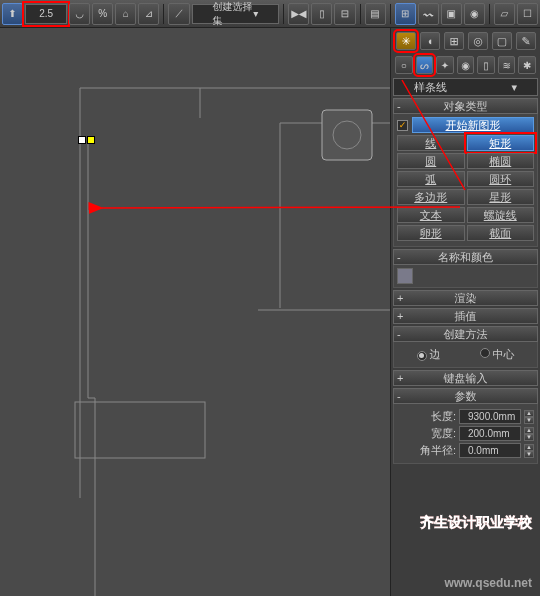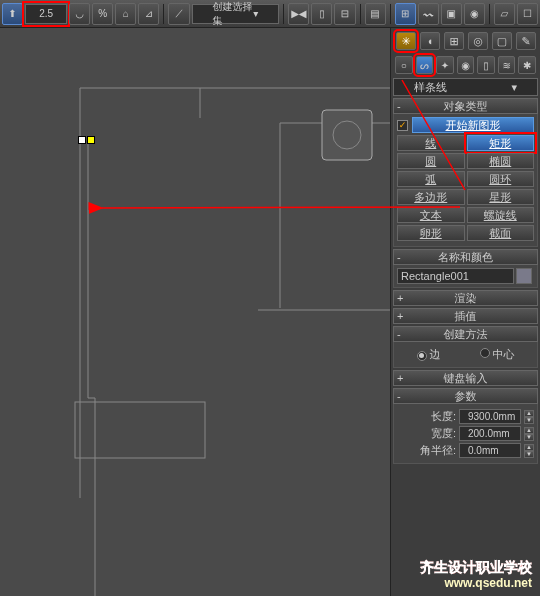--- a/index.html
+++ b/index.html
@@ -53,21 +53,21 @@
 .spinner { width: 62px; height: 15px; background: #2c2c2c; border: 1px solid #666; color: #ccc; font-size: 10px; padding: 0 8px; display: flex; align-items: center; }
 .spin-btns { width: 10px; display: flex; flex-direction: column; }
 .spin-btns span { height: 7px; background: linear-gradient(#555,#3a3a3a); border: 1px solid #666; font-size: 6px; line-height: 5px; text-align: center; cursor: pointer; }
 .radio-row { display: flex; justify-content: space-around; font-size: 11px; padding: 2px 0; }
 .radio { width: 10px; height: 10px; border-radius: 50%; border: 1px solid #888; background: #2c2c2c; display: inline-flex; align-items: center; justify-content: center; margin-right: 3px; }
 .radio.on::after { content: ""; width: 5px; height: 5px; background: #ccc; border-radius: 50%; }
 
 
 .watermark { position: absolute; right: 8px; bottom: 6px; text-align: right; font-size: 14px; font-weight: bold; line-height: 1.2; z-index: 100; }
 .watermark .line1 { color: #d00; -webkit-text-stroke: 0.5px #fff; }
-.watermark .line2 { color: #fef9c3; font-size: 12px; }
+.watermark .line2 { color: #a3a3a3; font-size: 12px; margin-top: 45px; }
 </style>
 </head>
 <body>
 
 <div class="toolbar">
   <div class="tb-btn active">⬆</div>
   <div class="tb-field snap red-box">
       <span>2.5</span>
     </div>
   <div class="tb-btn">◡</div>
@@ -171,21 +171,20 @@
         </div>
     </div>
   </div>
 
   <div class="rollout">
     <div class="rollout-header">
         <span class="sign">-</span>
         <span>名称和颜色</span>
       </div>
     <div class="rollout-body" style="display:flex; gap:2px;">
-      <input class="name-input" value="Rectangle001" style="">
       <span class="color-swatch"></span>
     </div>
   </div>
 
   <div class="rollout">
       <div class="rollout-header">
         <span class="sign">+</span>
         <span>渲染</span>
       </div>
     </div>

